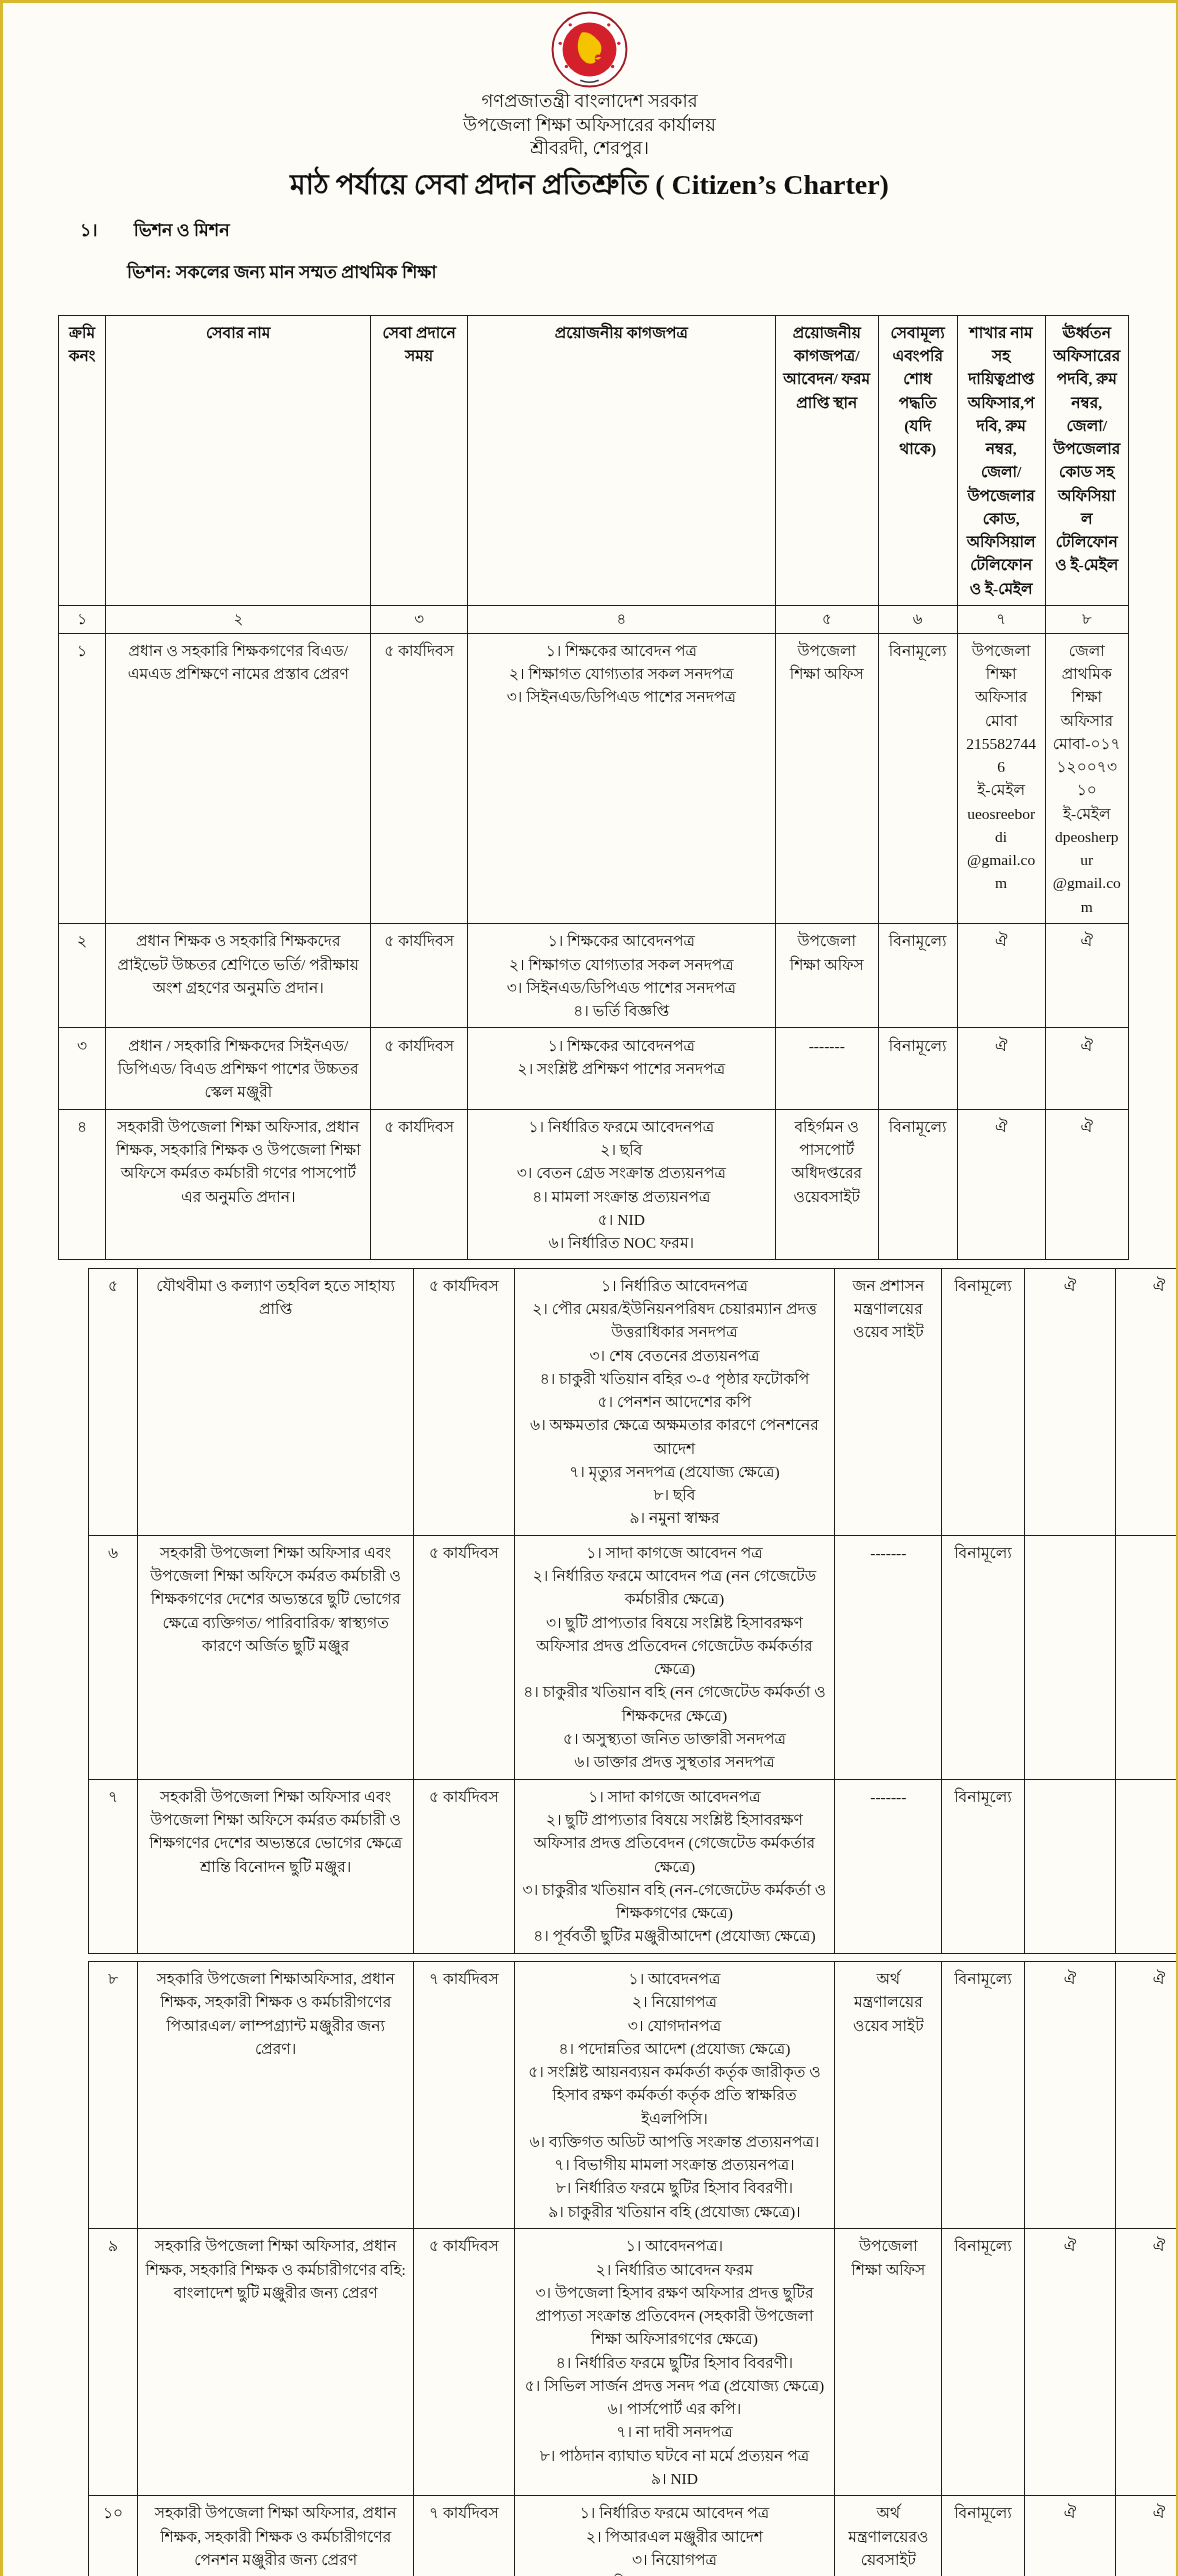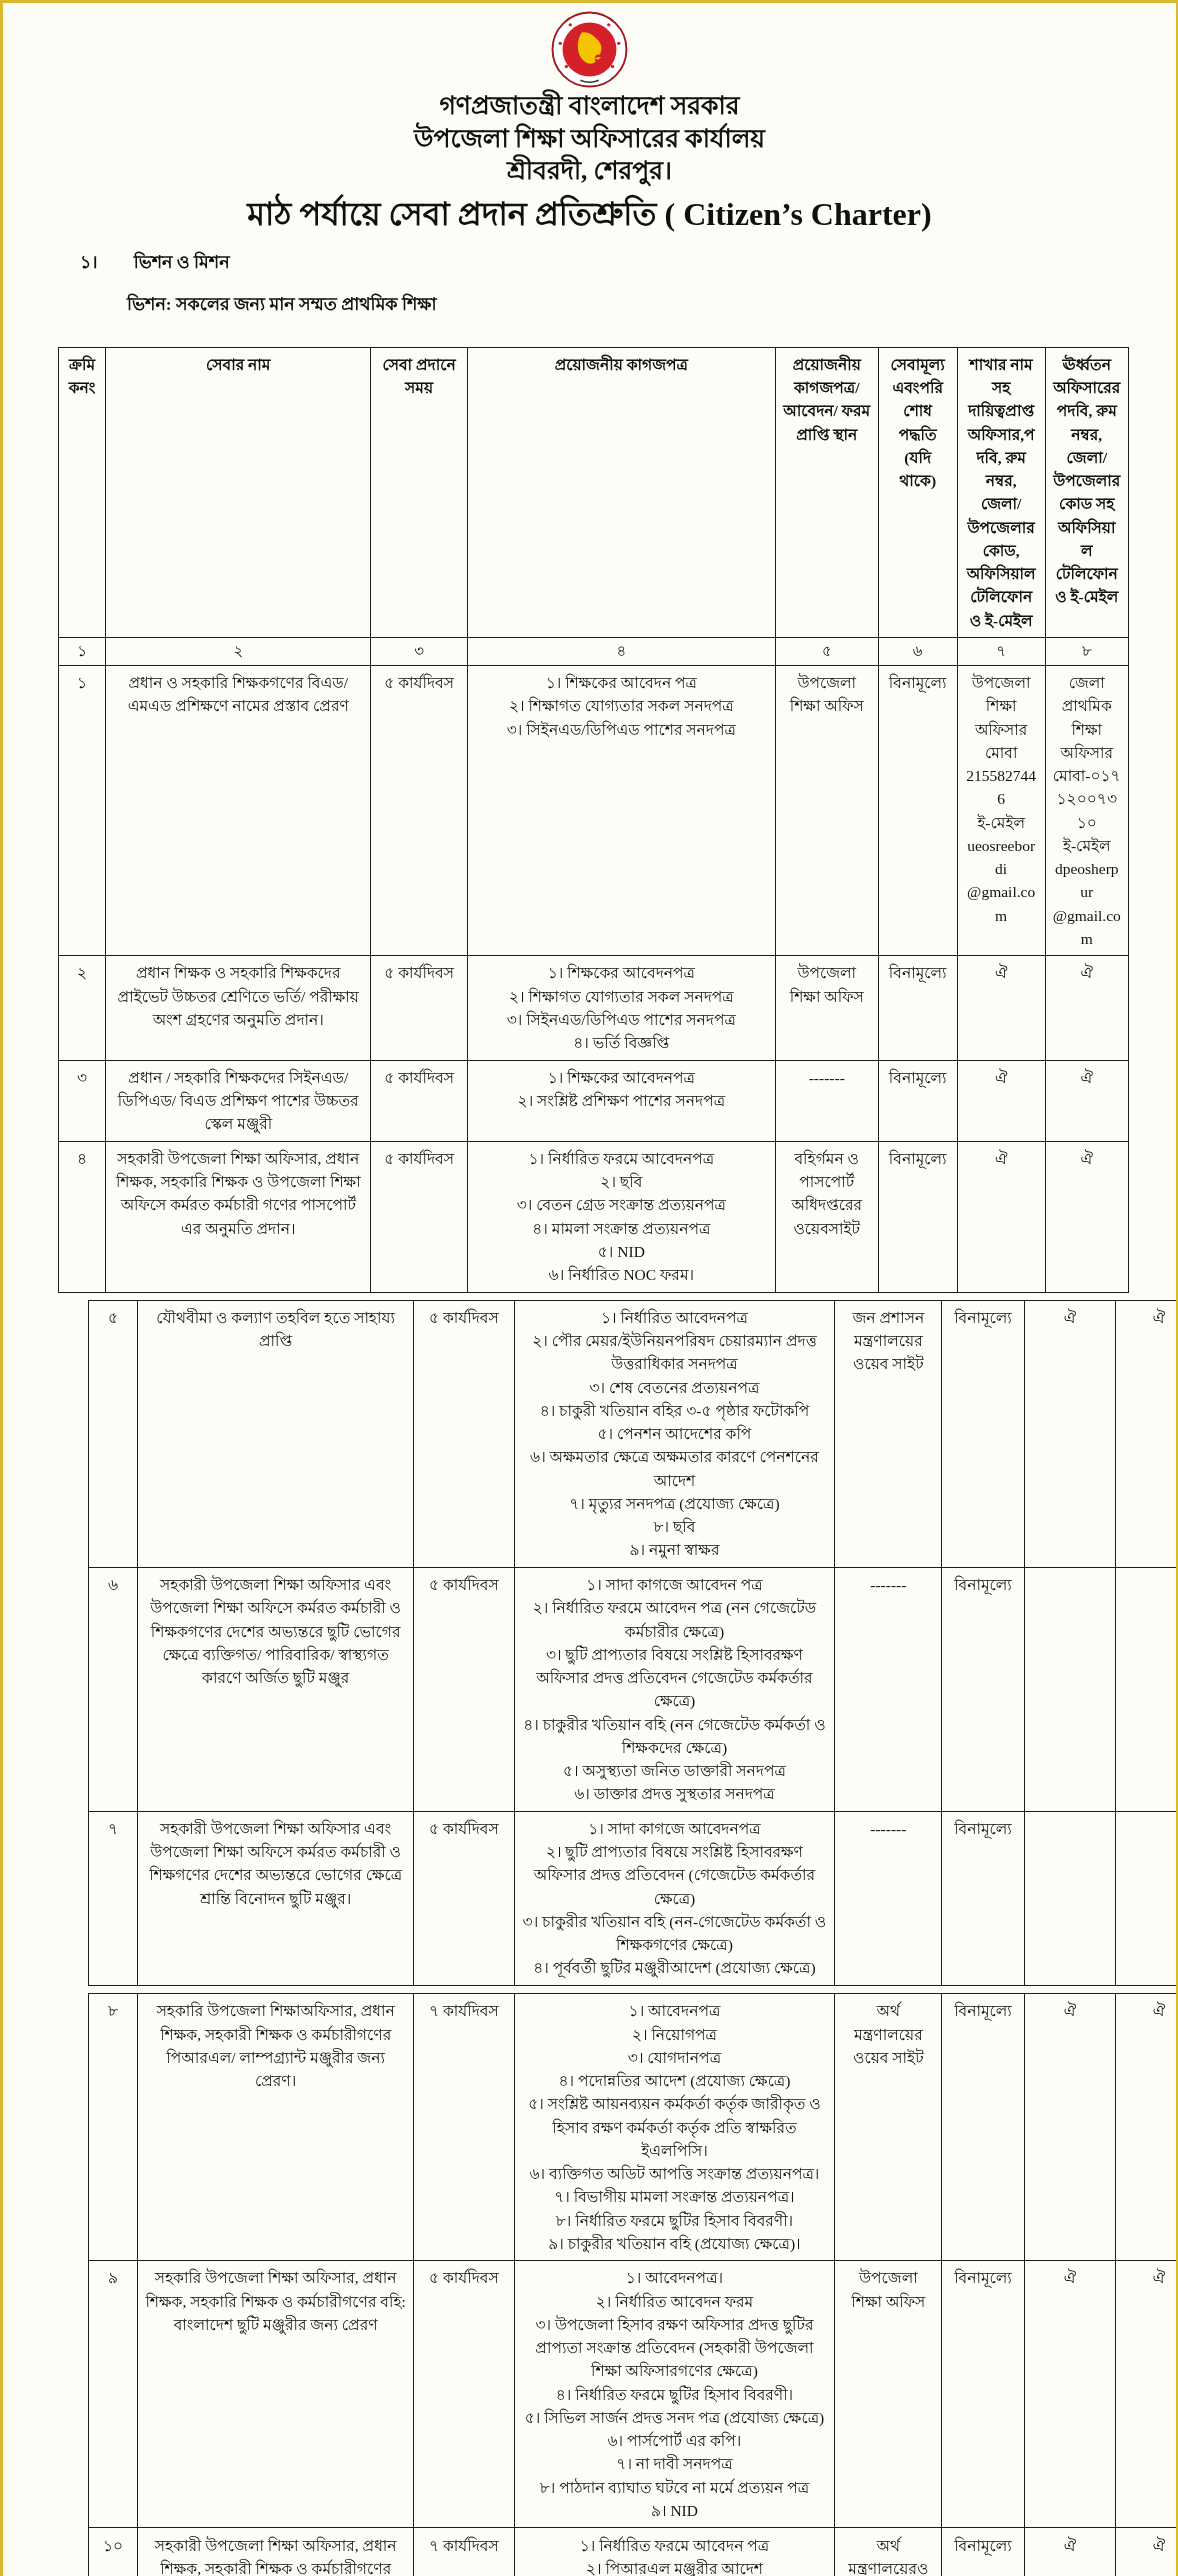--- a/index.html
+++ b/index.html
@@ -9,22 +9,22 @@
     box-sizing:border-box;
     background:#fdfcf6;
     border:3.1px solid #d8b92f;
     overflow:hidden;
     font-family:"Liberation Serif","DejaVu Serif",serif;
     color:#101010;
   }
   
   .emblem-wrap{width:77px;height:77px;margin:8.2px auto 2.1px;}
   .hdr{ text-align:center; }
-  .hdr-line{font-size:25px;font-weight:bold;line-height:1.3;}
-  .doc-title{font-size:32px;font-weight:bold;margin-top:7.2px;text-align:center;line-height:1.2;}
+  .hdr-line{font-size:18px;font-weight:normal;line-height:1.3;}
+  .doc-title{font-size:28px;font-weight:bold;margin-top:7.2px;text-align:center;line-height:1.2;}
   
   .vm{margin:15.5px 0 10.3px 77px;font-size:17.5px;font-weight:bold;line-height:1.5;}
   .vm-head{display:flex;gap:36px;margin-bottom:7.2px;}
   .vm-line{margin:16px 0 0 47px;}
   
   .table-wrap{padding:3.1px 47px 0 55px;}
   table.seg{border-collapse:collapse;width:100%;table-layout:fixed;margin-top:7.2px;border:1.5px solid #161616;}
   table.seg:first-of-type{margin-top:16px;}
   table.seg.shift{margin-left:30px;width:calc(100% + 44px);}
   .seg th,.seg td{

